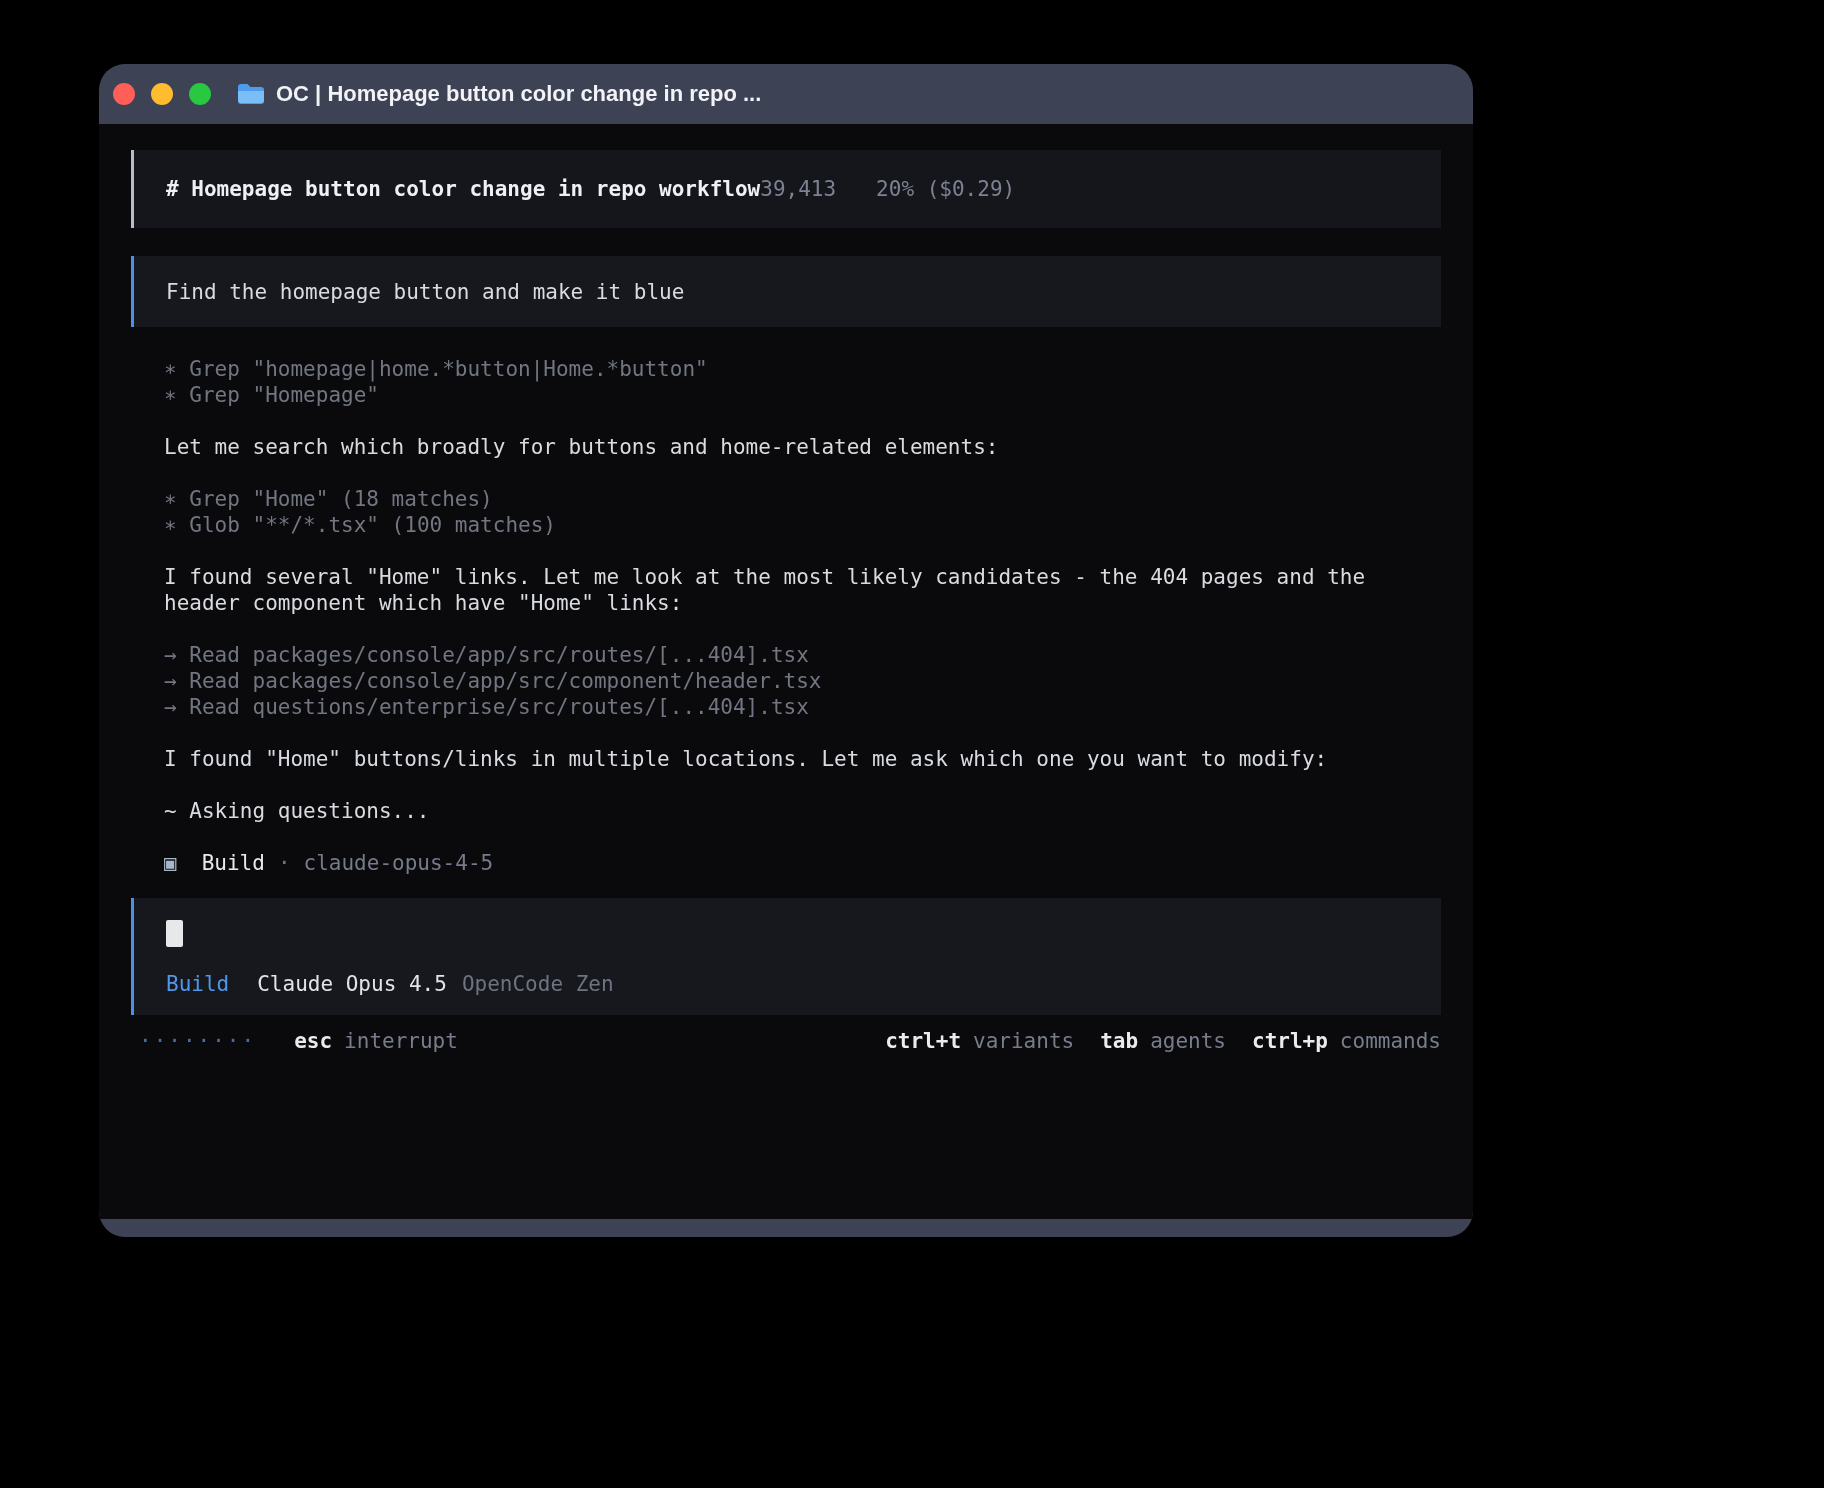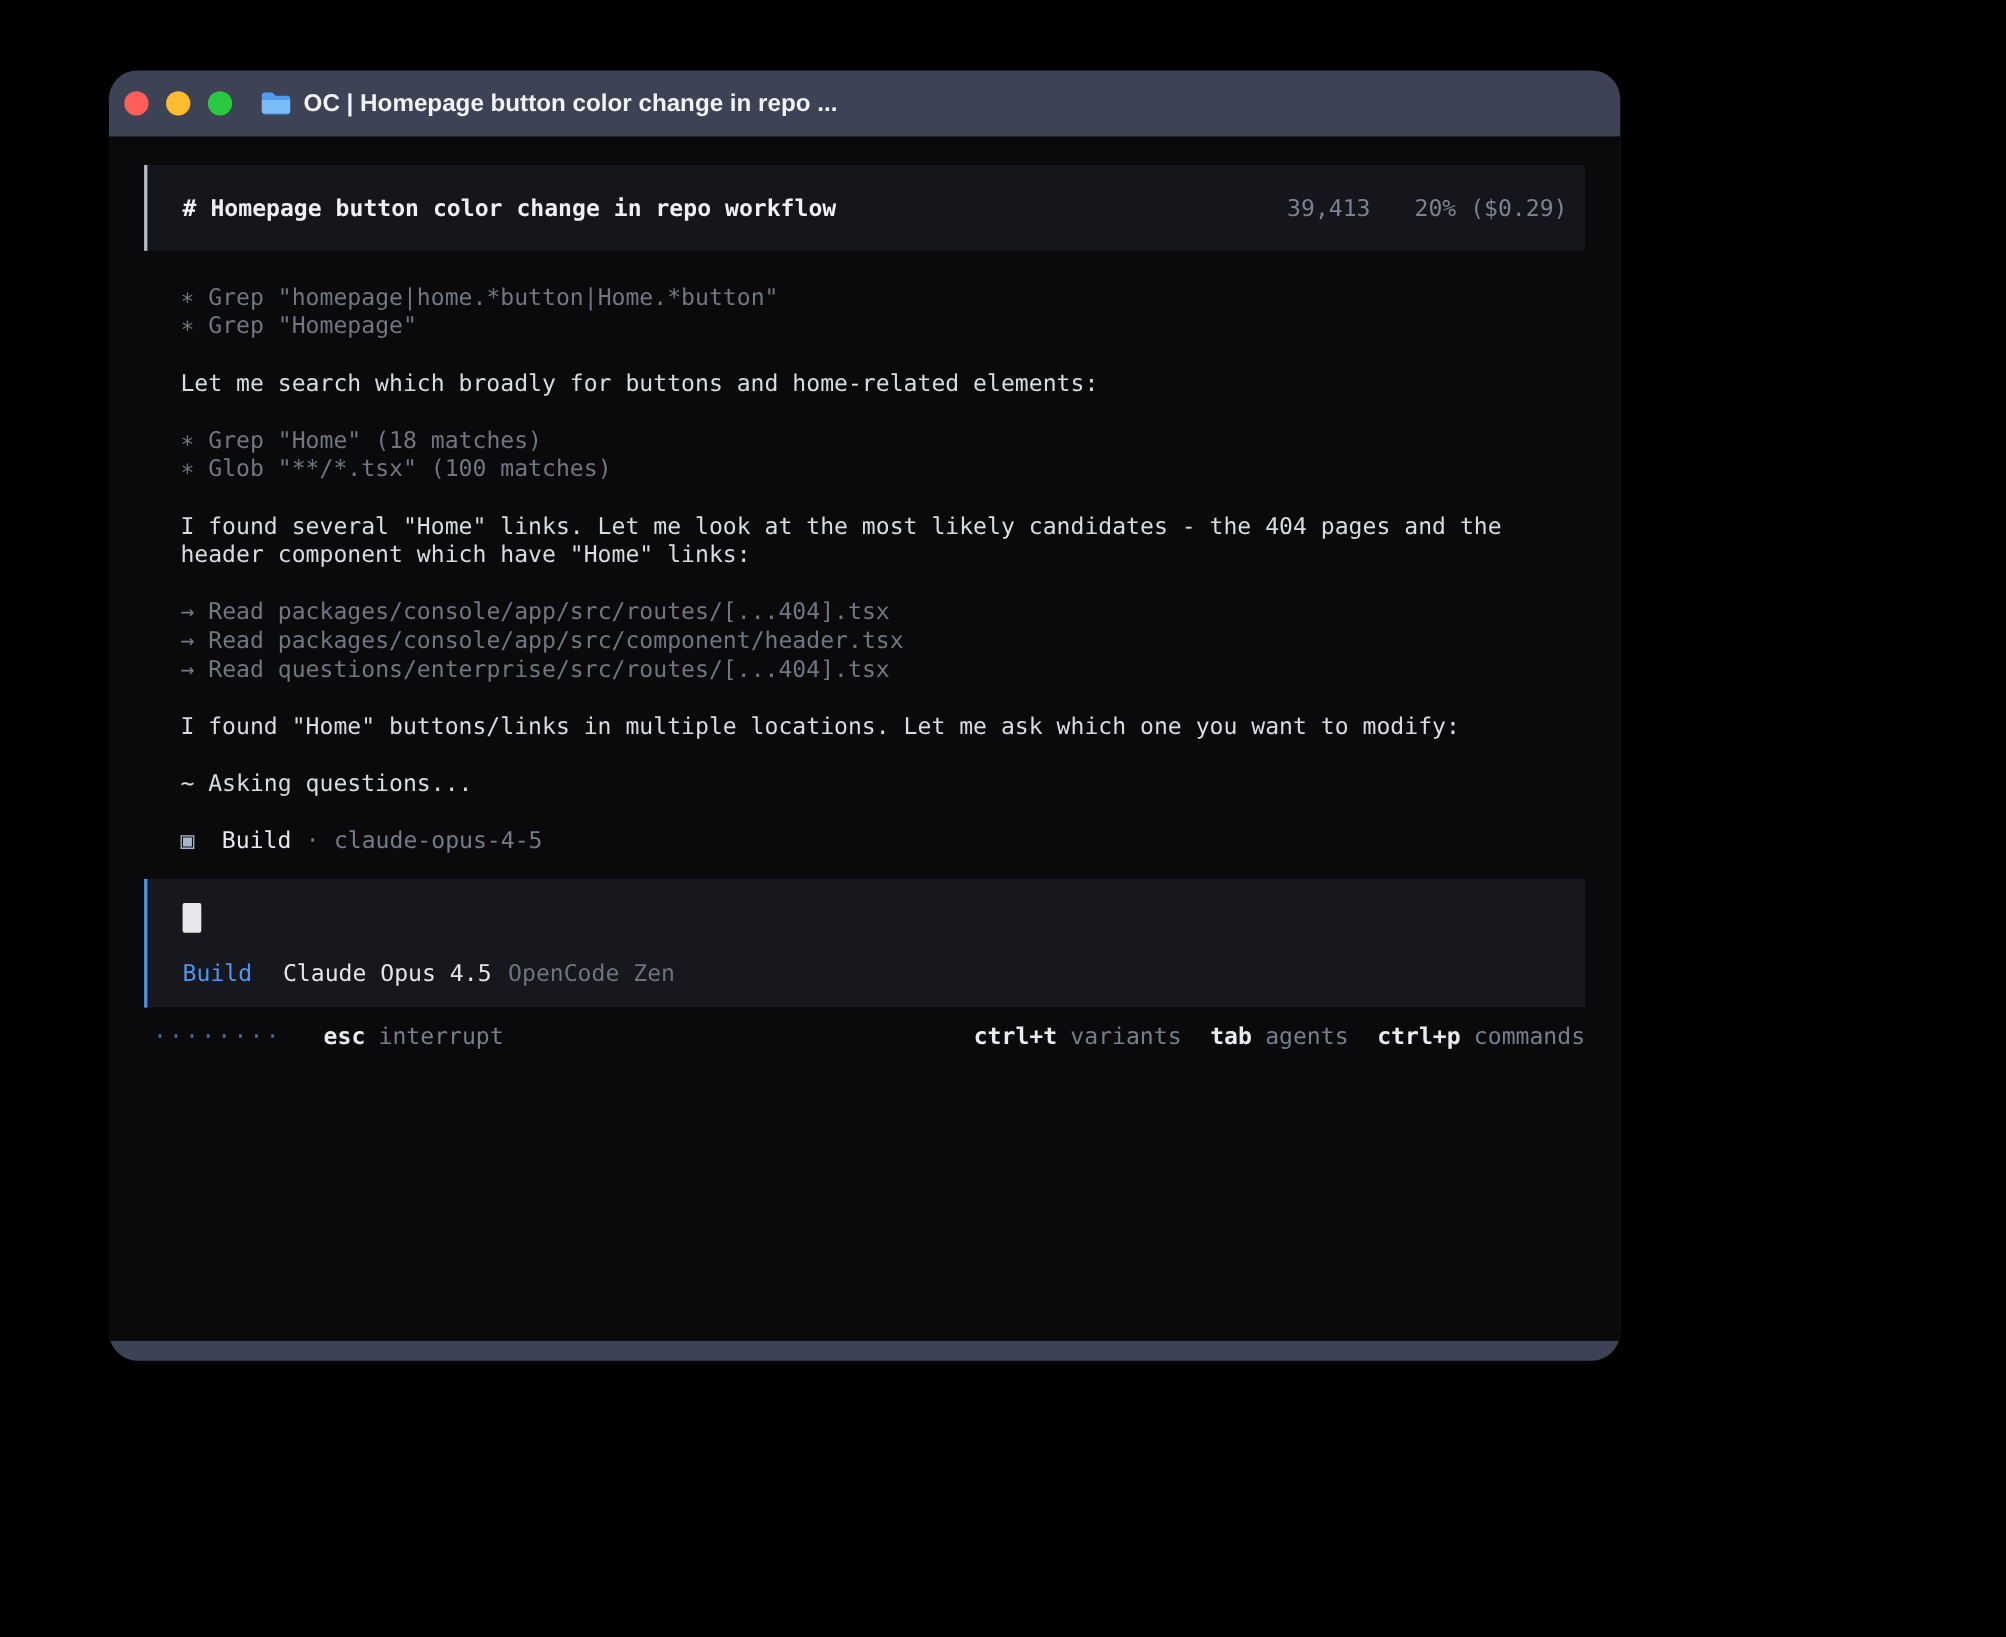--- a/index.html
+++ b/index.html
@@ -41,21 +41,21 @@
     margin-bottom:18px;
     padding:26px 32px 0 32px;
     display:flex; flex-direction:column;
     overflow:hidden;
     font-size:21px; line-height:26px;
   }
   .session-header {
     flex:0 0 78px;
     background:#15161b;
     border-left:3px solid #b6bcc8;
-    display:flex; align-items:center; justify-content:space-between;
+    display:flex; align-items:center; 
     padding:0 16px 0 32px;
     white-space:nowrap;
   }
   .session-title { color:#eef0f4; font-weight:700; }
   .session-stats { color:#7c8292; }
   .session-stats .usage { margin-left:40px; }
   .user-msg {
     flex:0 0 71px;
     margin-top:28px;
     background:#17181d;
@@ -121,20 +121,23 @@
     <span class="wtitle">OC | Homepage button color change in repo ...</span>
   </div>
 
   <div class="content">
 
     <div class="session-header">
       <span class="session-title"># Homepage button color change in repo workflow</span>
       <span class="session-stats"><span>39,413</span><span class="usage">20% ($0.29)</span></span>
     </div>
 
+    <div class="user-msg">
+      <span>Find the homepage button and make it blue</span>
+    </div>
 
     <div class="transcript">
 
 
       <div>
         <div class="tool"><span>∗</span> <span>Grep "homepage|home.*button|Home.*button"</span></div>
         <div class="tool"><span>∗</span> <span>Grep "Homepage"</span></div>
       </div>
 
       <div class="para">Let me search which broadly for buttons and home-related elements:</div>

